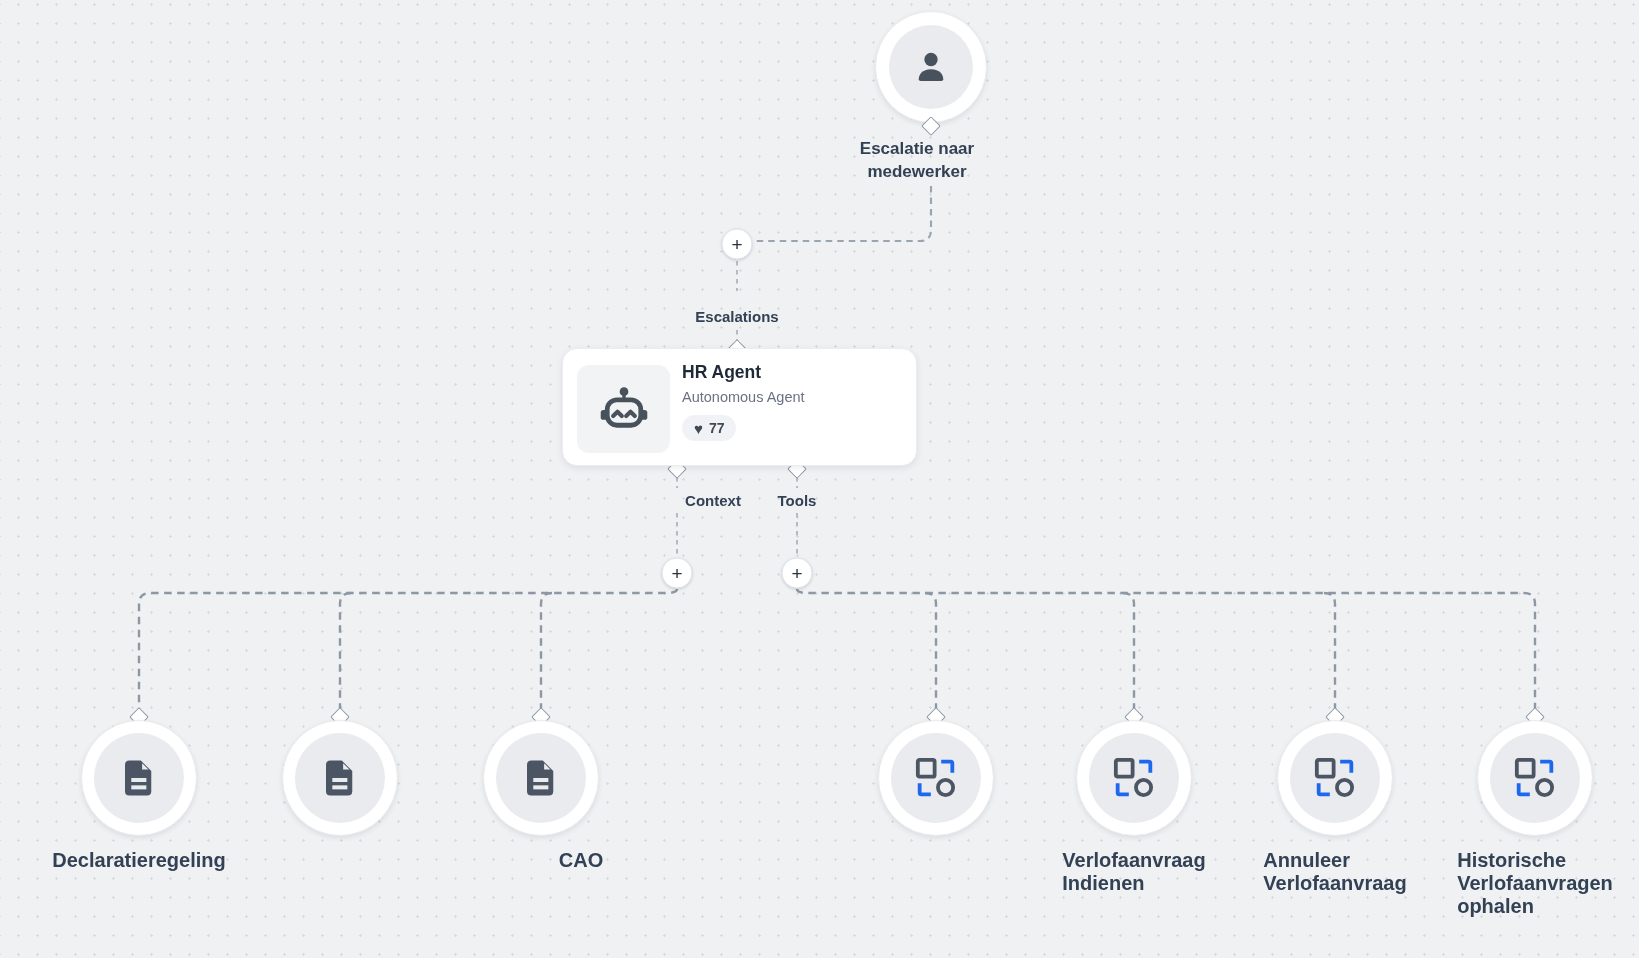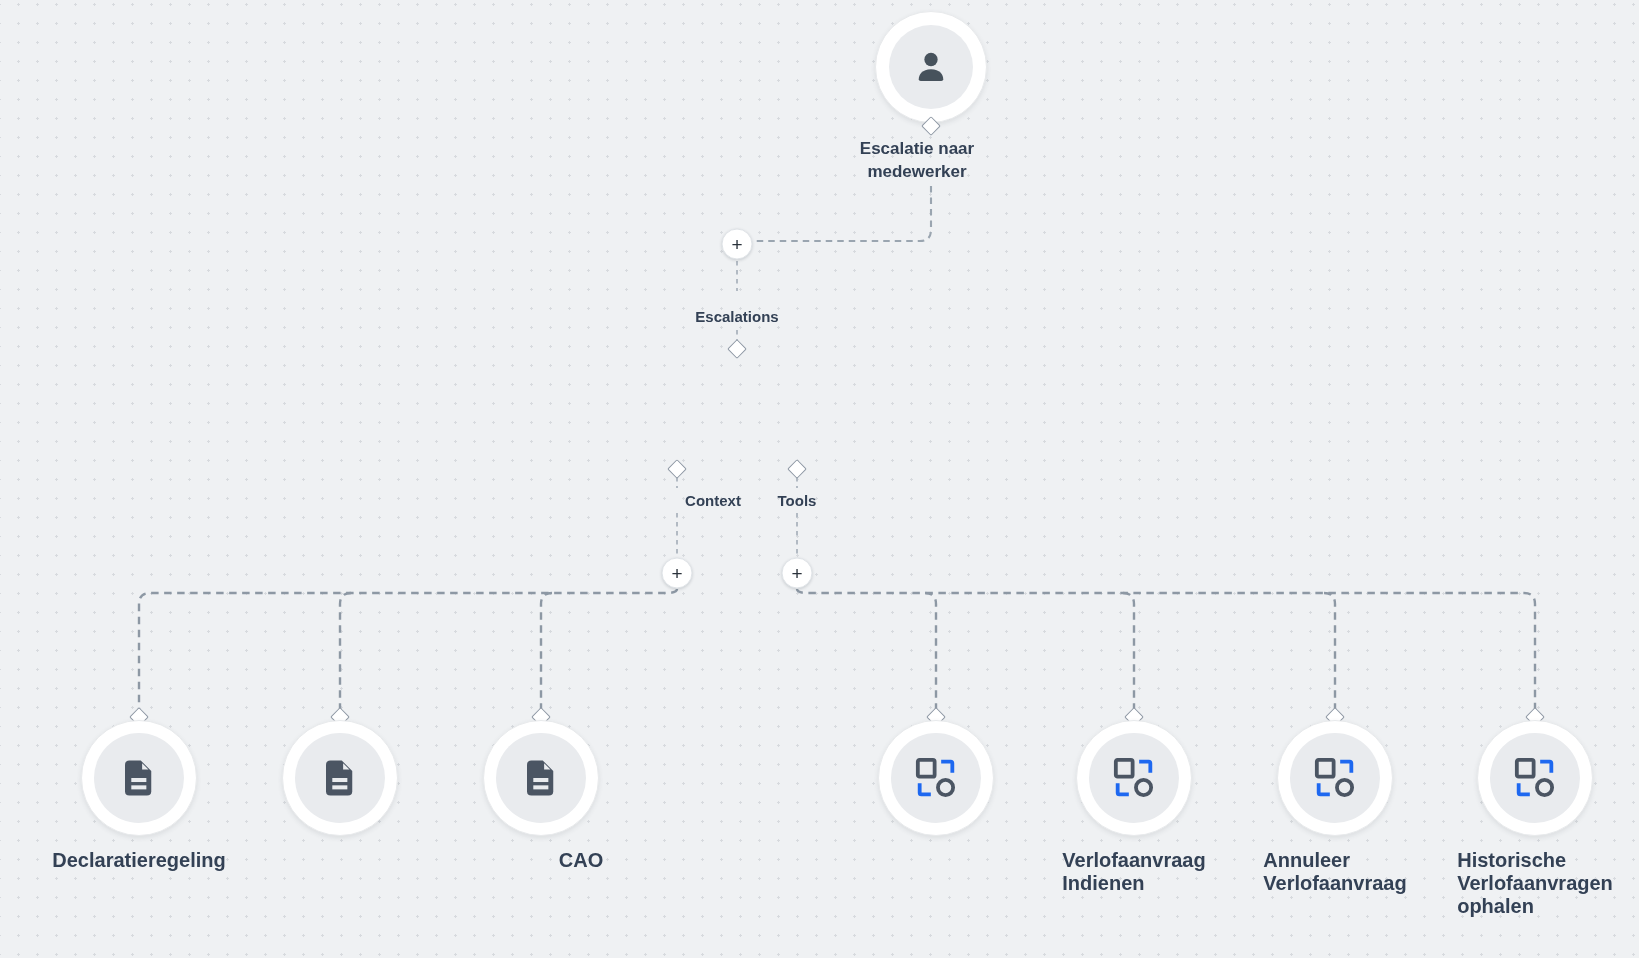--- a/index.html
+++ b/index.html
@@ -135,20 +135,39 @@
       <span>+</span>
     </div>
   <div class="plus-btn" style="left:797px;top:573px;">
       <span>+</span>
     </div>
 
   <div class="port-label" style="left:737px;top:316px;">Escalations</div>
   <div class="port-label" style="left:677px;top:500px;margin-left:36px;">Context</div>
   <div class="port-label" style="left:797px;top:500px;">Tools</div>
 
+  <div class="agent-card">
+    <div class="icon-tile">
+      <svg width="52" height="52" viewBox="0 0 48 48">
+        <circle cx="24" cy="8" r="4" fill="#47525c"></circle>
+        <rect x="22.5" y="10" width="3" height="6" fill="#47525c"></rect>
+        <rect x="2.5" y="25" width="6" height="9" rx="2.5" fill="#47525c"></rect>
+        <rect x="39.5" y="25" width="6" height="9" rx="2.5" fill="#47525c"></rect>
+        <rect x="8.5" y="15.5" width="31" height="23.5" rx="9" fill="none" stroke="#47525c" stroke-width="4.4"></rect>
+        <path d="M14 30.5 L18 26.5 L22 30.5" fill="none" stroke="#47525c" stroke-width="3.8" stroke-linecap="round" stroke-linejoin="round"></path>
+        <path d="M26 30.5 L30 26.5 L34 30.5" fill="none" stroke="#47525c" stroke-width="3.8" stroke-linecap="round" stroke-linejoin="round"></path>
+      </svg>
+    </div>
+    <div class="title">HR Agent</div>
+    <div class="subtitle">Autonomous Agent</div>
+    <div class="likes-badge">
+      <span class="heart">♥</span>
+      <span class="count">77</span>
+    </div>
+  </div>
 
   <div class="circle-node node-lg" style="left:139px;top:778px;">
     <div class="inner">
       <svg width="42" height="42" viewBox="0 0 24 24">
         <path d="M6.5 2 H13 L19 8 V19.5 Q19 22 16.5 22 H6.5 Q4 22 4 19.5 V4.5 Q4 2 6.5 2 Z" fill="#4b5563"></path>
         <path d="M13.8 3.6 L17.4 7.2 L13.8 7.2 Z" fill="#e9ebee"></path>
         <rect x="7.6" y="12" width="8.6" height="2.3" fill="#e9ebee"></rect>
         <rect x="7.6" y="16.2" width="8.6" height="2.3" fill="#e9ebee"></rect>
       </svg>
     </div>

